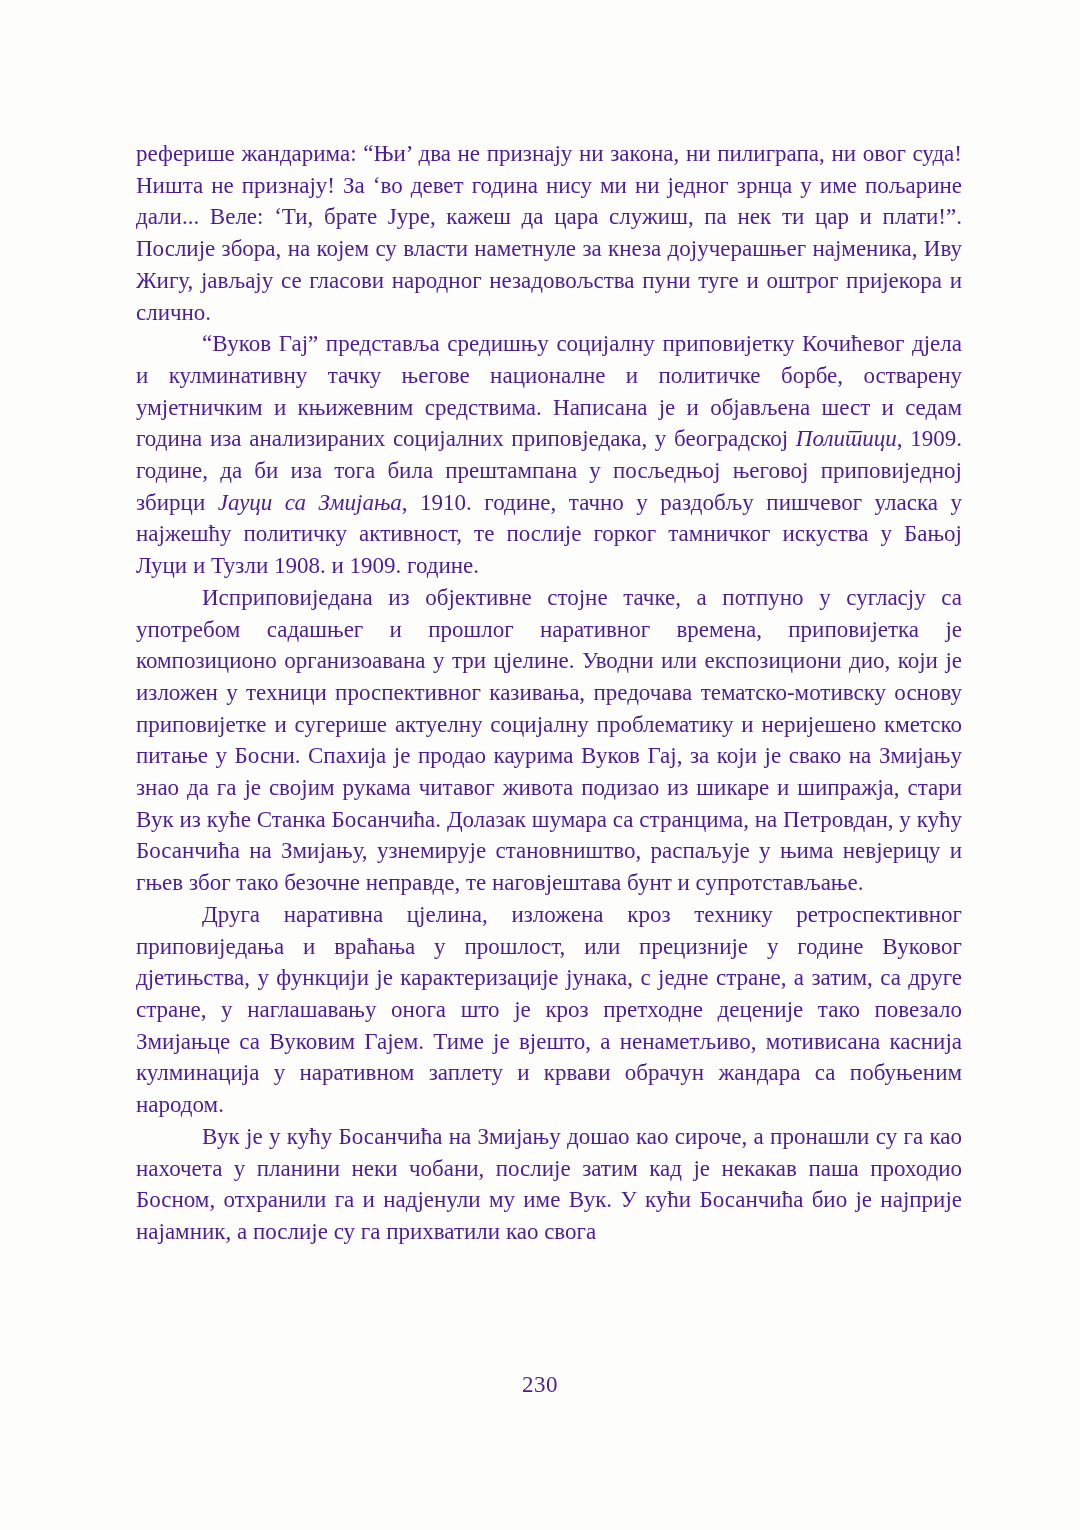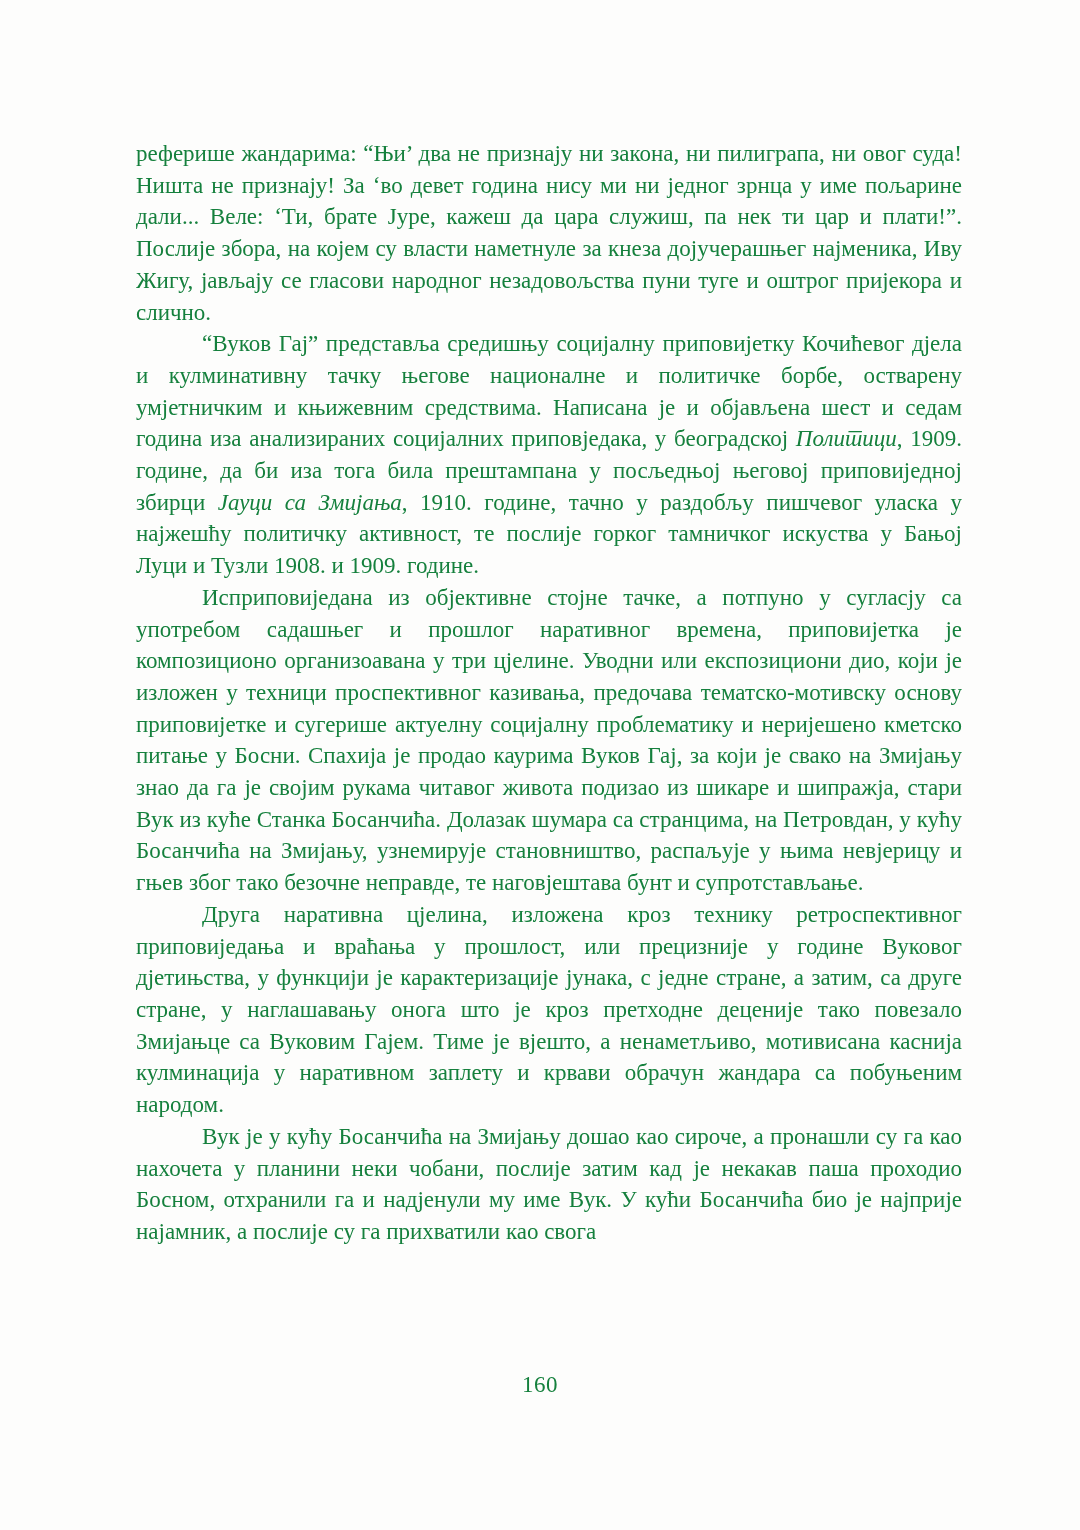--- a/index.html
+++ b/index.html
@@ -7,21 +7,21 @@
     padding: 0;
     background: #e9e9e9;
   }
   .page {
     position: relative;
     width: 1080px;
     height: 1530px;
     margin: 0 auto;
     background: #fdfdfc;
     font-family: "Liberation Serif", "DejaVu Serif", serif;
-    color: #15803d;
+    color: #4c1d95;
     overflow: hidden;
     box-sizing: border-box;
   }
   .text-block {
     position: absolute;
     left: 136px;
     top: 138px;
     width: 826px;
     font-size: 23px;
     line-height: 31.7px;
@@ -61,15 +61,15 @@
     <p class="para"><span>“Вуков Гај” представља средишњу социјалну приповијетку Кочићевог дјела и кулминативну тачку његове националне и политичке борбе, остварену умјетничким и књижевним средствима. Написана је и објављена шест и седам година иза анализираних социјалних приповједака, у београдској </span><span class="italic">Политици</span><span>, 1909. године, да би иза тога била прештампана у посљедњој његовој приповиједној збирци </span><span class="italic">Јауци са Змијања</span><span>, 1910. године, тачно у раздобљу пишчевог уласка у најжешћу политичку активност, те послије горког тамничког искуства у Бањој Луци и Тузли 1908. и 1909. године.</span></p>
 
     <p class="para"><span>Исприповиједана из објективне стојне тачке, а потпуно у сугласју са употребом садашњег и прошлог наративног времена, приповијетка је композиционо организоавана у три цјелине. Уводни или експозициони дио, који је изложен у техници проспективног казивања, предочава тематско-мотивску основу приповијетке и сугерише актуелну социјалну проблематику и неријешено кметско питање у Босни. Спахија је продао каурима Вуков Гај, за који је свако на Змијању знао да га је својим рукама читавог живота подизао из шикаре и шипражја, стари Вук из куће Станка Босанчића. Долазак шумара са странцима, на Петровдан, у кућу Босанчића на Змијању, узнемирује становништво, распаљује у њима невјерицу и гњев због тако безочне неправде, те наговјештава бунт и супротстављање.</span></p>
 
     <p class="para"><span>Друга наративна цјелина, изложена кроз технику ретроспективног приповиједања и враћања у прошлост, или прецизније у године Вуковог дјетињства, у функцији је карактеризације јунака, с једне стране, а затим, са друге стране, у наглашавању онога што је кроз претходне деценије тако повезало Змијањце са Вуковим Гајем. Тиме је вјешто, а ненаметљиво, мотивисана каснија кулминација у наративном заплету и крвави обрачун жандара са побуњеним народом.</span></p>
 
     <p class="para"><span>Вук је у кућу Босанчића на Змијању дошао као сироче, а пронашли су га као нахочета у планини неки чобани, послије затим кад је некакав паша проходио Босном, отхранили га и надјенули му име Вук. У кући Босанчића био је најприје најамник, а послије су га прихватили као свога</span></p>
 
   </div>
 
-  <div class="page-number">160</div>
+  <div class="page-number">230</div>
 
 </div>
 
 </body></html>

